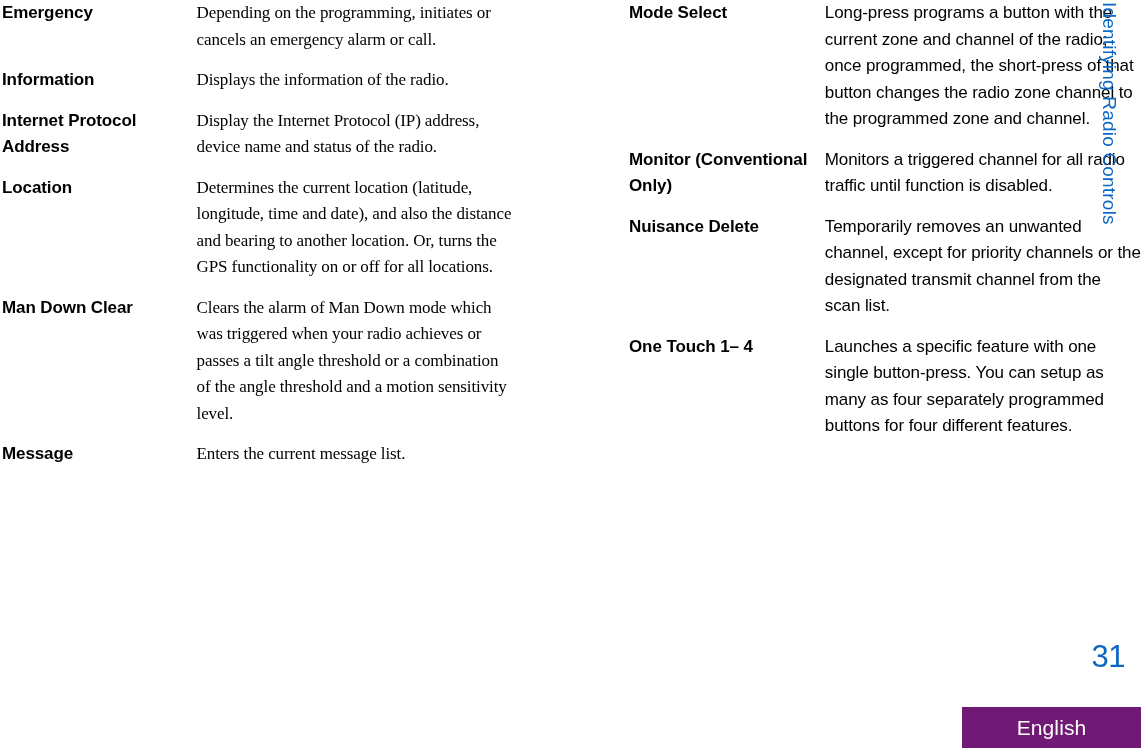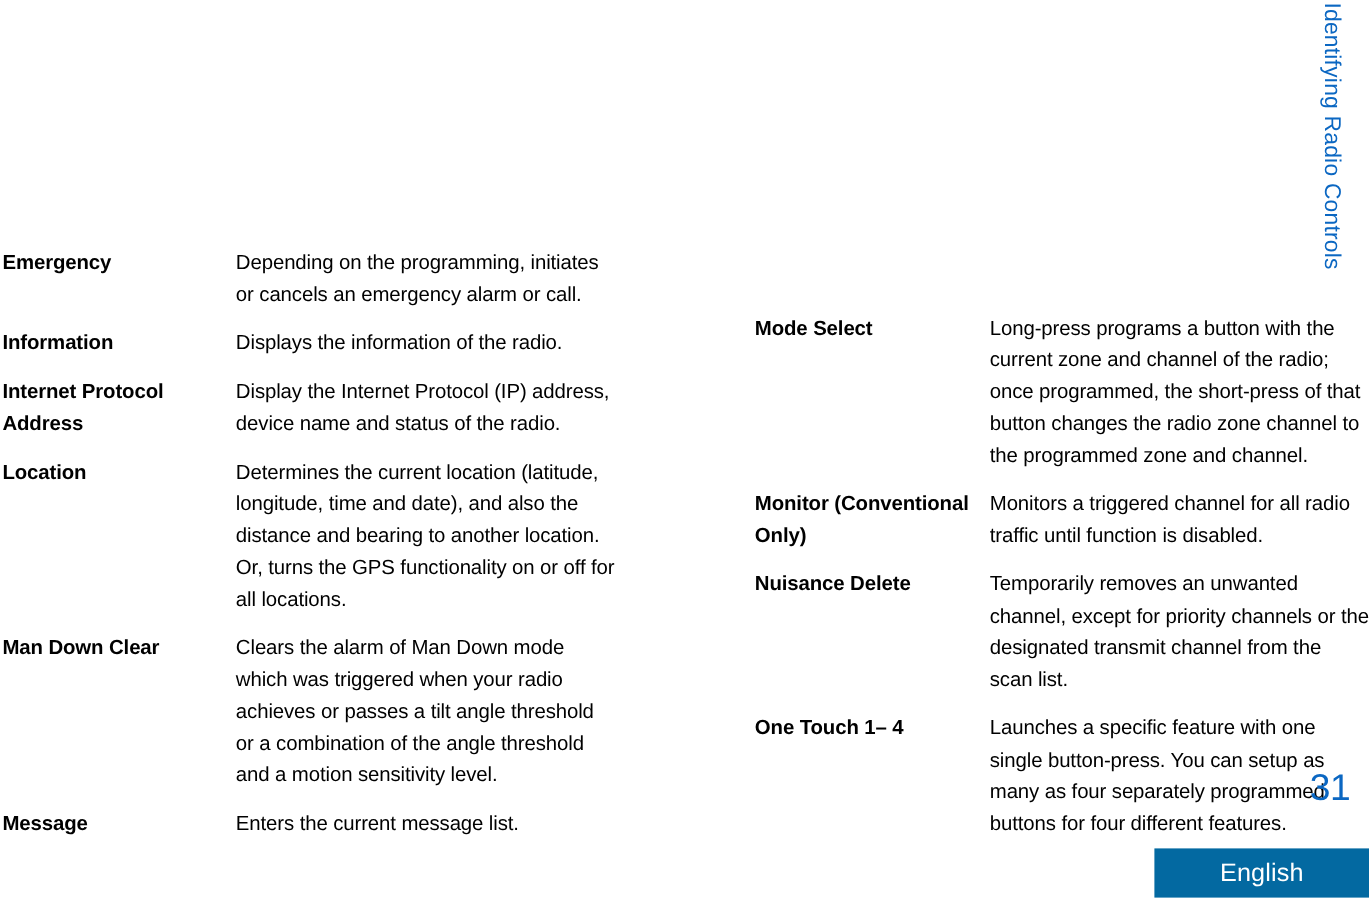--- a/index.html
+++ b/index.html
@@ -24,21 +24,21 @@
   }
 
   
   .columns {
     position: absolute;
     left: 0;
     top: 0;
     width: 1141px;
     height: 700px;
     display: flex;
-    align-items: flex-end;
+    align-items: flex-start;
     gap: 47px;
   }
 
   .column {
     position: relative;
   }
 
   .column-left {
     width: 520px;
     margin-left: 2px;
@@ -75,21 +75,21 @@
 
   .def-desc {
     font-size: 17px;
     font-weight: normal;
     line-height: 26.5px;
     padding: 0 0 14px 0;
     vertical-align: top;
     letter-spacing: -0.1px;
   }
 
-  .column-left .def-desc { width: 310px; }
+  .column-left .def-desc { width: 310px; font-family: Liberation Serif, serif; }
   .column-right .def-desc { width: 310px; }
 
   
   .def-row:last-child .def-term,
   .def-row:last-child .def-desc {
     padding-bottom: 0;
   }
 
   
   .side-tab {
@@ -121,21 +121,21 @@
     line-height: 34px;
   }
 
   
   .language-band {
     position: absolute;
     left: 962px;
     top: 707px;
     width: 179px;
     height: 41px;
-    background: #0369a1;
+    background: #701a75;
   }
 
   .language-label {
     position: absolute;
     left: 0;
     top: 0;
     width: 179px;
     height: 41px;
     line-height: 41px;
     text-align: center;

